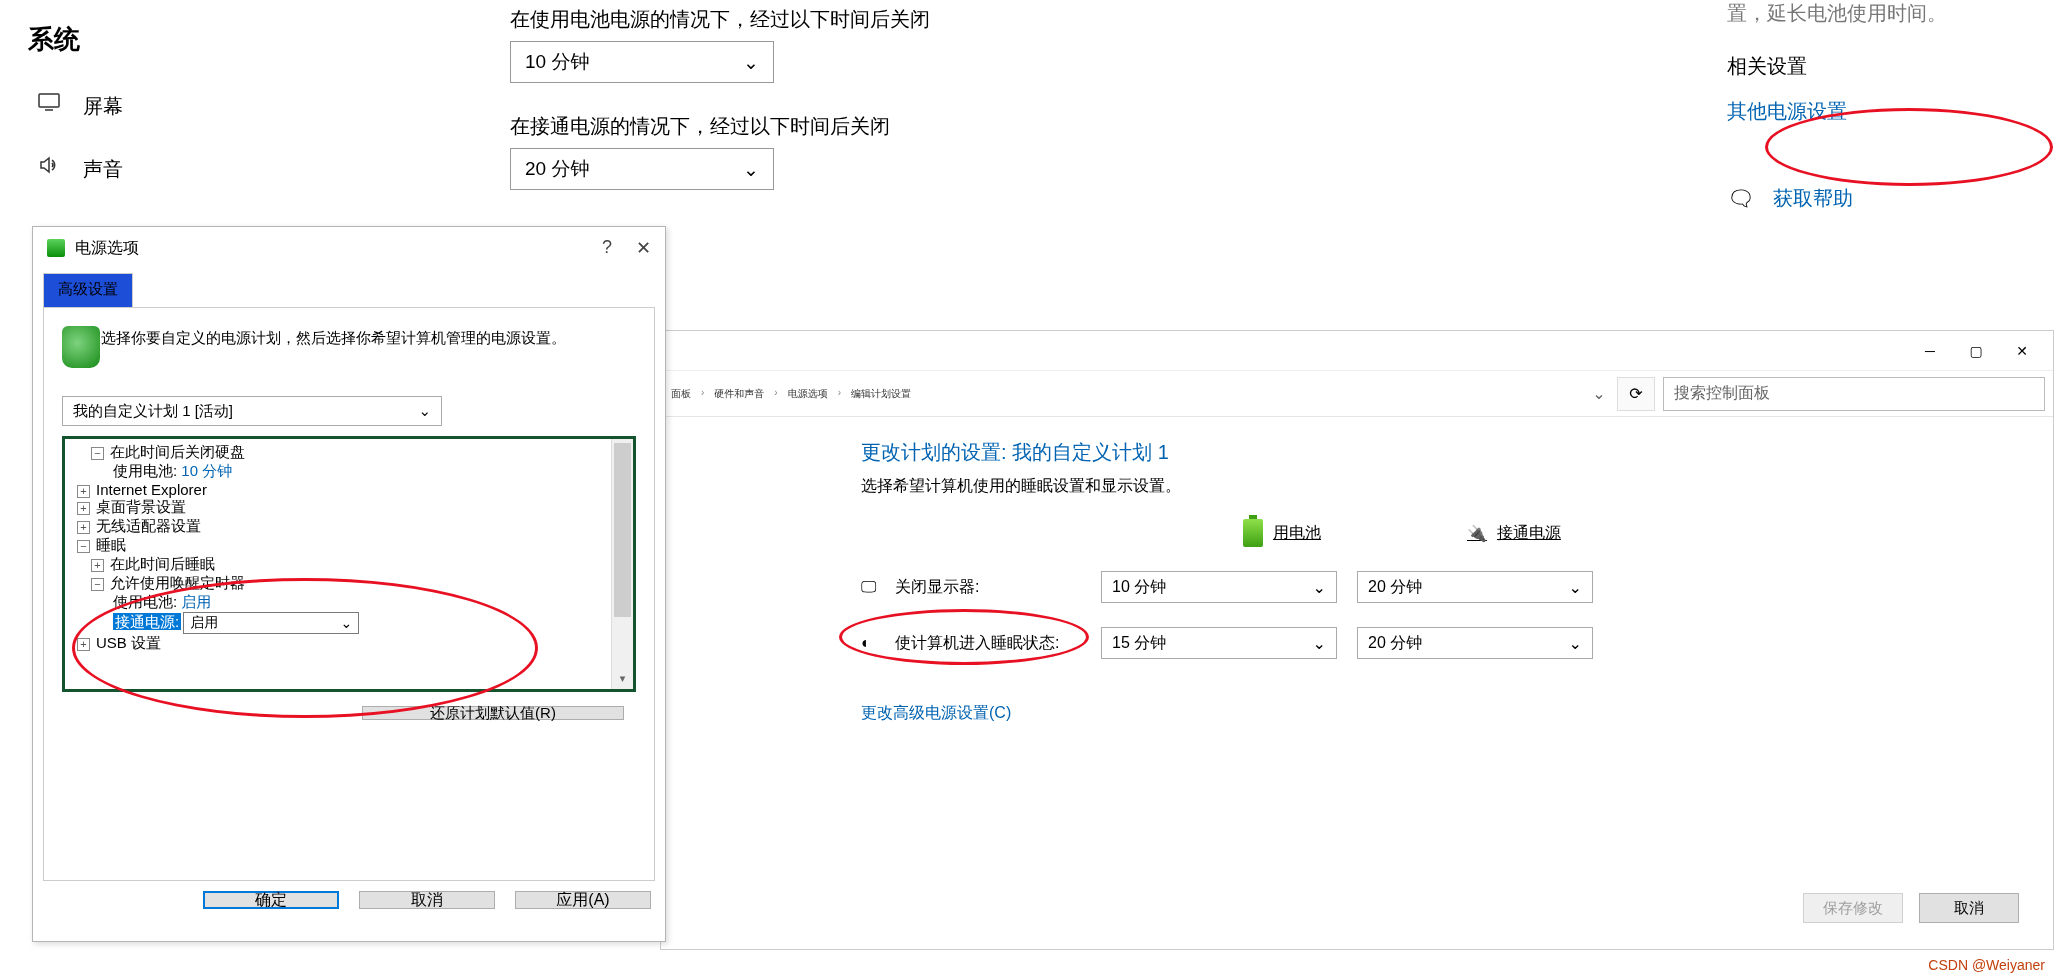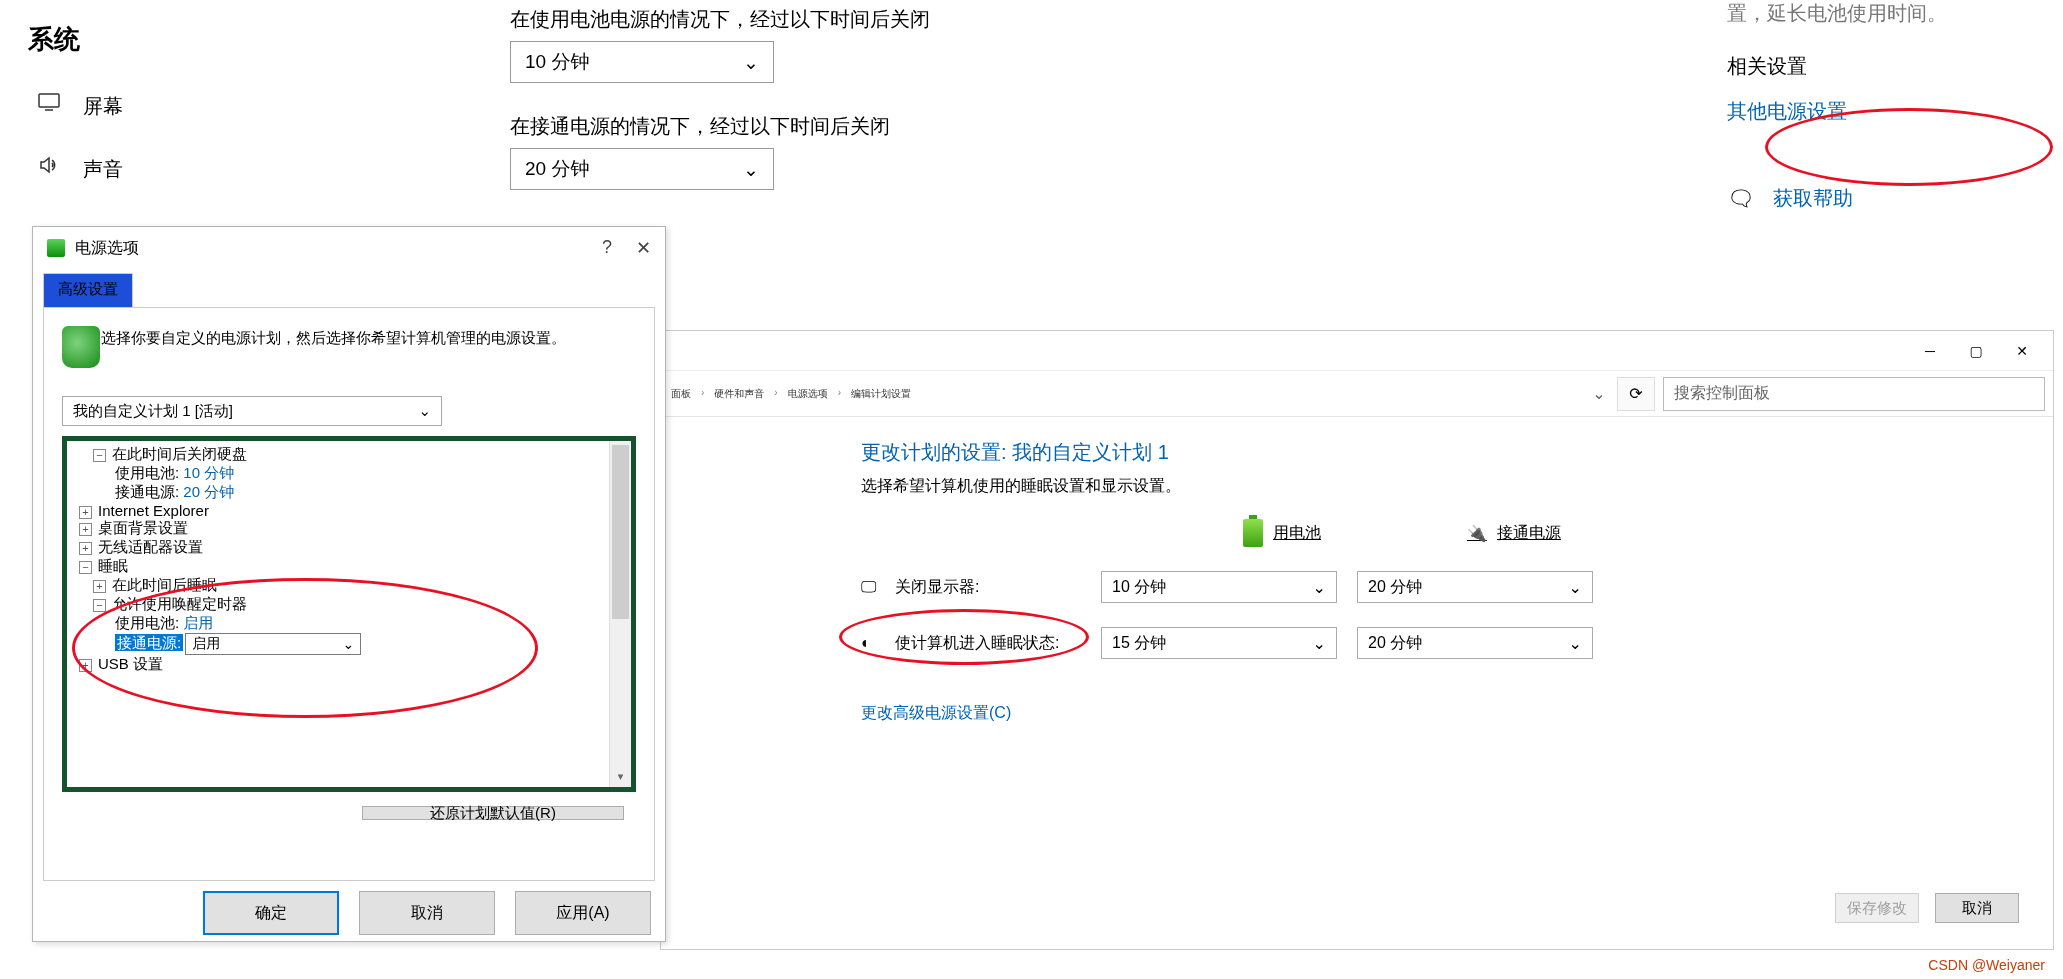--- a/index.html
+++ b/index.html
@@ -35,50 +35,50 @@
 .cp-h1 { color:#0063b1; font-size:20px; font-weight:400; }
 .cp-sub { font-size:16px; margin:10px 0 22px; }
 .colhdr { display:flex; gap:82px; margin-left:382px; align-items:center;text-decoration:underline; }
 .colhdr .hdr { display:flex; align-items:center; gap:10px; font-size:16px; }
 .setrow { display:flex; align-items:center; margin:24px 0; }
 .setrow .ic { width:24px; font-size:16px; margin-right:10px; }
 .setrow .txt { width:206px; font-size:16px; }
 .smallsel { width:236px; height:32px; border:1px solid #aaa; display:flex; align-items:center; justify-content:space-between; padding:0 10px; font-size:16px; margin-right:20px; }
 .cp-link { color:#0063b1; font-size:16px; margin-top:20px; display:inline-block; }
 .cp-btns { position:absolute; right:34px; bottom:26px; display:flex; gap:16px; }
-.btn { width:84px; height:30px; border:1px solid #adadad; background:#e1e1e1; font-size:15px; display:flex; align-items:center; justify-content:center; }
+.btn { width:100px; height:30px; border:1px solid #adadad; background:#e1e1e1; font-size:15px; display:flex; align-items:center; justify-content:center; }
 .btn.disabled { color:#a0a0a0; background:#efefef; border-color:#d0d0d0; }
 
 
 .dlg { position:absolute; left:32px; top:226px; width:634px; height:716px; background:#fff; border:1px solid #b5b5b5; box-shadow:2px 2px 6px rgba(0,0,0,.15); }
 .dlg-title { height:42px; display:flex; align-items:center; padding:0 14px; font-size:16px; }
 .dlg-title .ticon { width:18px; height:18px; background:linear-gradient(#5bd35b,#0a8f0a); border-radius:2px; margin-right:10px; }
 .dlg-ctrl { margin-left:auto; display:flex; gap:24px; font-size:18px; color:#444; }
 .tabbar { height:34px; display:flex; margin-top:4px; }
 .tab { border:1px solid #ccc; border-bottom:none; padding:6px 14px; font-size:15px; margin-left:10px; background:#1d4ed8; }
 .dlg-inner { border:1px solid #ccc; margin:0 10px 10px; height:574px; padding:18px 18px 14px; position:relative; }
 .desc-row { display:flex; gap:1px; align-items:flex-start; }
 .desc-icon { width:38px; height:42px; background:radial-gradient(circle at 40% 40%,#7ed37e,#168a16); border-radius:6px 6px 10px 10px; flex:none; }
 .desc-text { font-size:15px; line-height:1.6; }
 .plan-sel { width:380px; height:30px; border:1px solid #aaa; margin:28px 0 10px; display:flex; align-items:center; justify-content:space-between; padding:0 10px; font-size:15px; }
-.tree-box { border:5px solid #14532d; height:356px; position:relative; overflow:hidden; }
+.tree-box { border:3px solid #14532d; height:256px; position:relative; overflow:hidden; }
 .tree { font-size:15px; padding:4px 6px 4px 2px; }
 .tree .node { white-space:nowrap; }
 .tree .ind1 { padding-left:24px; }
 .tree .ind2 { padding-left:46px; }
 .exp { display:inline-block; width:13px; height:13px; border:1px solid #888; text-align:center; line-height:11px; font-size:11px; margin-right:6px; color:#555; }
 .link { color:#0063b1; }
 .hl { background:#0078d7; color:#fff; padding:0 2px; }
 .inline-sel { border:1px solid #7a7a7a; width:176px; height:22px; display:inline-flex; align-items:center; justify-content:space-between; padding:0 6px; font-size:14px; margin-left:2px; }
 .scroll { position:absolute; right:0; top:0; width:22px; height:100%; background:#f0f0f0; border-left:1px solid #ddd; }
 .scroll .thumb { position:absolute; left:2px; right:2px; top:4px; height:174px; background:#cdcdcd; }
 .scroll .arr { position:absolute; left:0; right:0; height:22px; text-align:center; font-size:11px; color:#666; line-height:22px; }
 .restore-btn { width:262px; height:14px; border:1px solid #adadad; background:#e1e1e1; font-size:15px; display:flex; align-items:center; justify-content:center; margin:14px 0 0 300px; }
 .dlg-btns { display:flex; gap:20px; justify-content:flex-end; padding:0 14px 14px; }
-.dlg-btn { width:136px; height:44px; border:1px solid #adadad; background:#e1e1e1; font-size:16px; display:flex; align-items:center; justify-content:center; }
+.dlg-btn { width:136px; height:18px; border:1px solid #adadad; background:#e1e1e1; font-size:16px; display:flex; align-items:center; justify-content:center; }
 .dlg-btn.primary { border:2px solid #0078d7; }
 
 svg { display:block; }
 .watermark { position:absolute; right:18px; bottom:6px; color:#c2410c; font-size:14px; }
 </style>
 </head>
 <body>
 
 <div class="sidebar">
   <div class="sb-title">系统</div>
@@ -216,21 +216,20 @@
       <div class="desc-text">选择你要自定义的电源计划，然后选择你希望计算机管理的电源设置。</div>
     </div>
     <div class="plan-sel">
       <span>我的自定义计划 1 [活动]</span>
       <span>⌄</span>
     </div>
     <div class="tree-box">
       <div class="tree">
         <div class="node ind1"><span class="exp">−</span><span>在此时间后关闭硬盘</span></div>
         <div class="node ind2"><span>使用电池:</span> <span class="link">10 分钟</span></div>
-        <div class="node ind2"><span>接通电源:</span> <span class="link">20 分钟</span></div>
         <div class="node" style="padding-left:10px"><span class="exp">+</span><span>Internet Explorer</span></div>
         <div class="node" style="padding-left:10px"><span class="exp">+</span><span>桌面背景设置</span></div>
         <div class="node" style="padding-left:10px"><span class="exp">+</span><span>无线适配器设置</span></div>
         <div class="node" style="padding-left:10px"><span class="exp">−</span><span>睡眠</span></div>
         <div class="node ind1"><span class="exp">+</span><span>在此时间后睡眠</span></div>
         <div class="node ind1"><span class="exp">−</span><span>允许使用唤醒定时器</span></div>
         <div class="node ind2"><span>使用电池:</span> <span class="link">启用</span></div>
         <div class="node ind2"><span class="hl">接通电源:</span><span class="inline-sel">
               <span>启用</span>
               <span>⌄</span>

